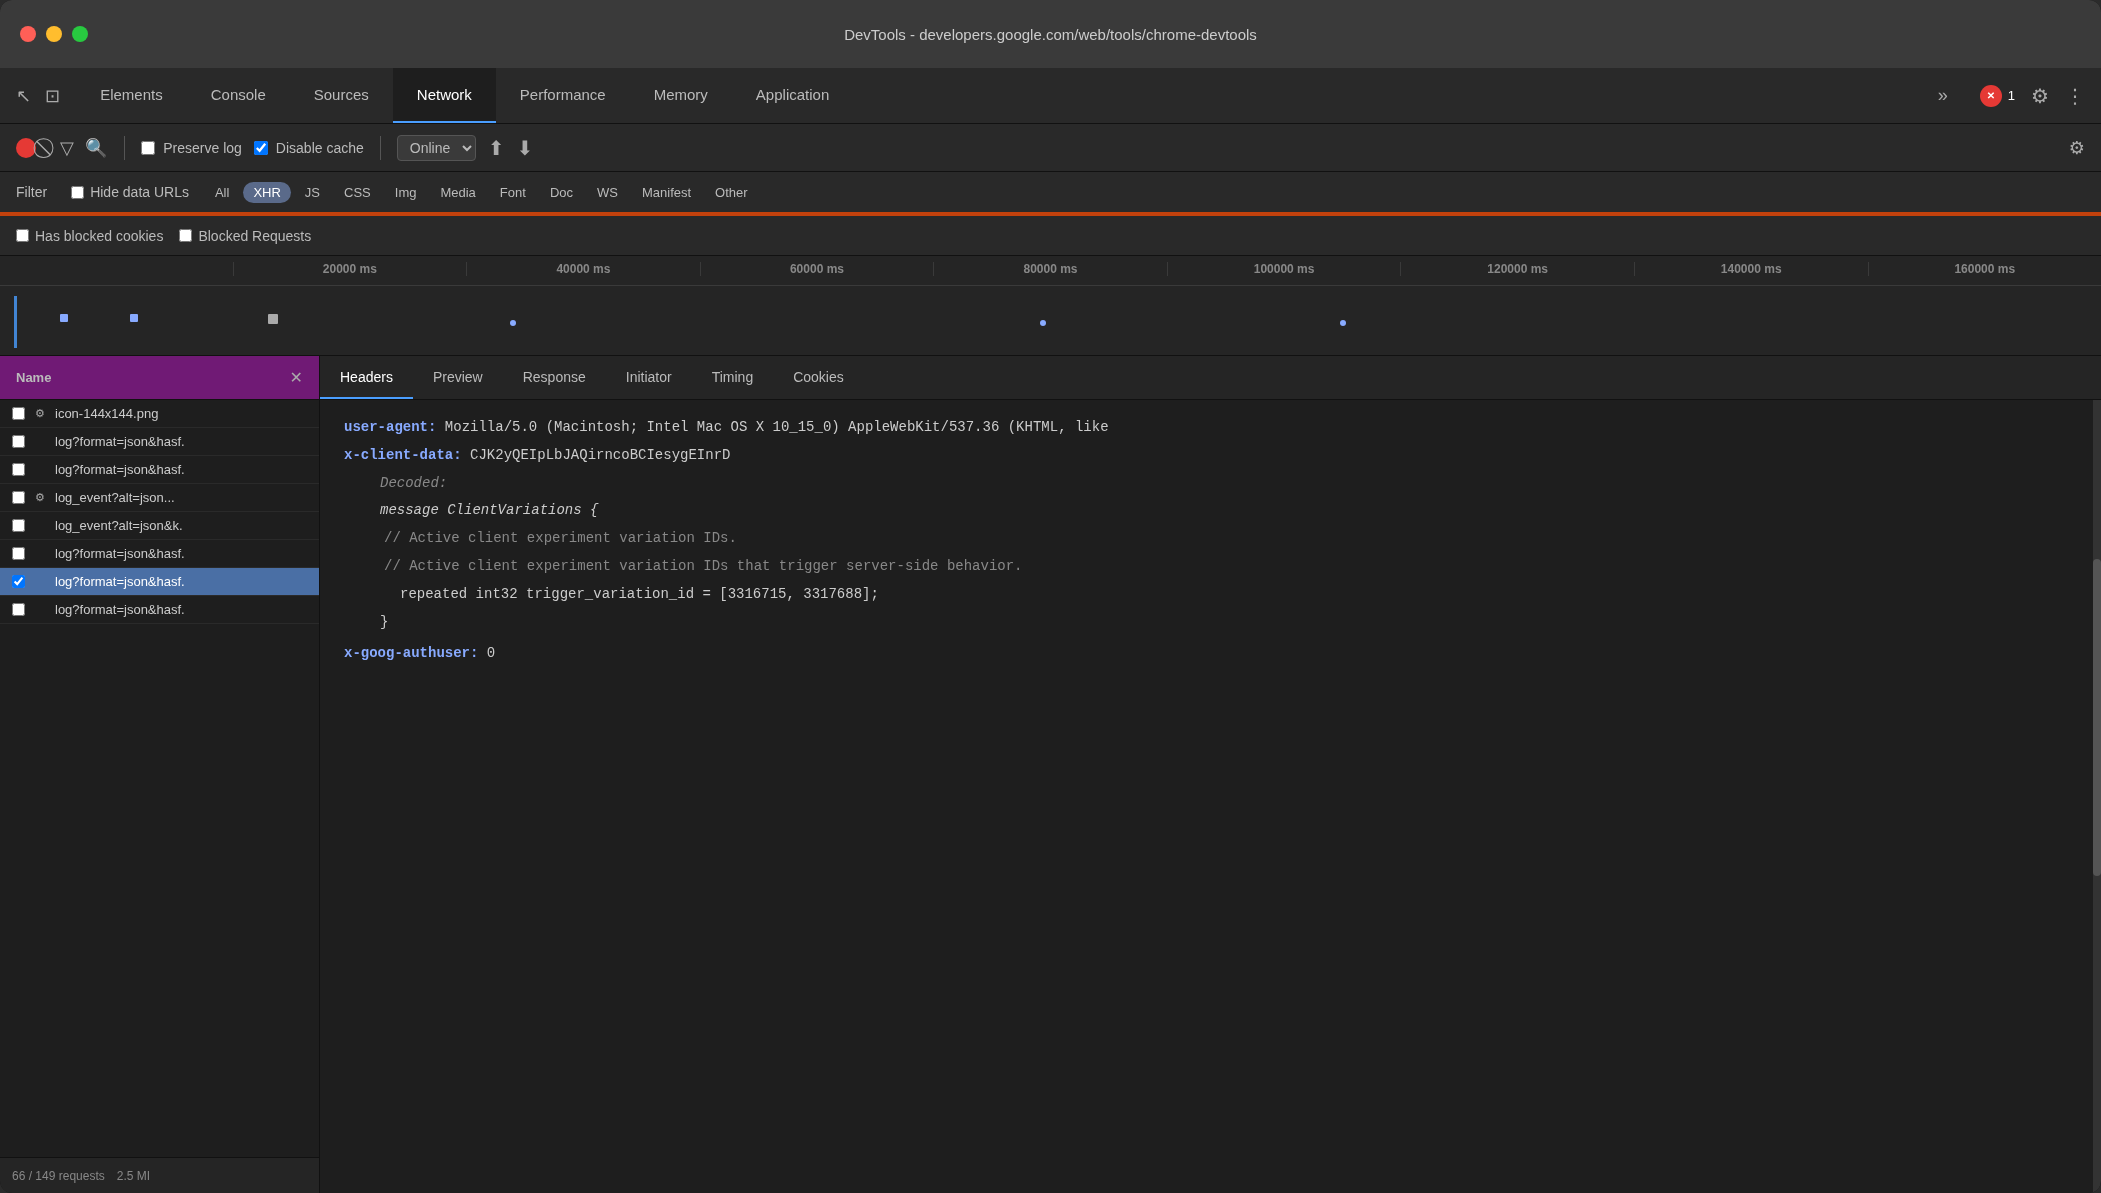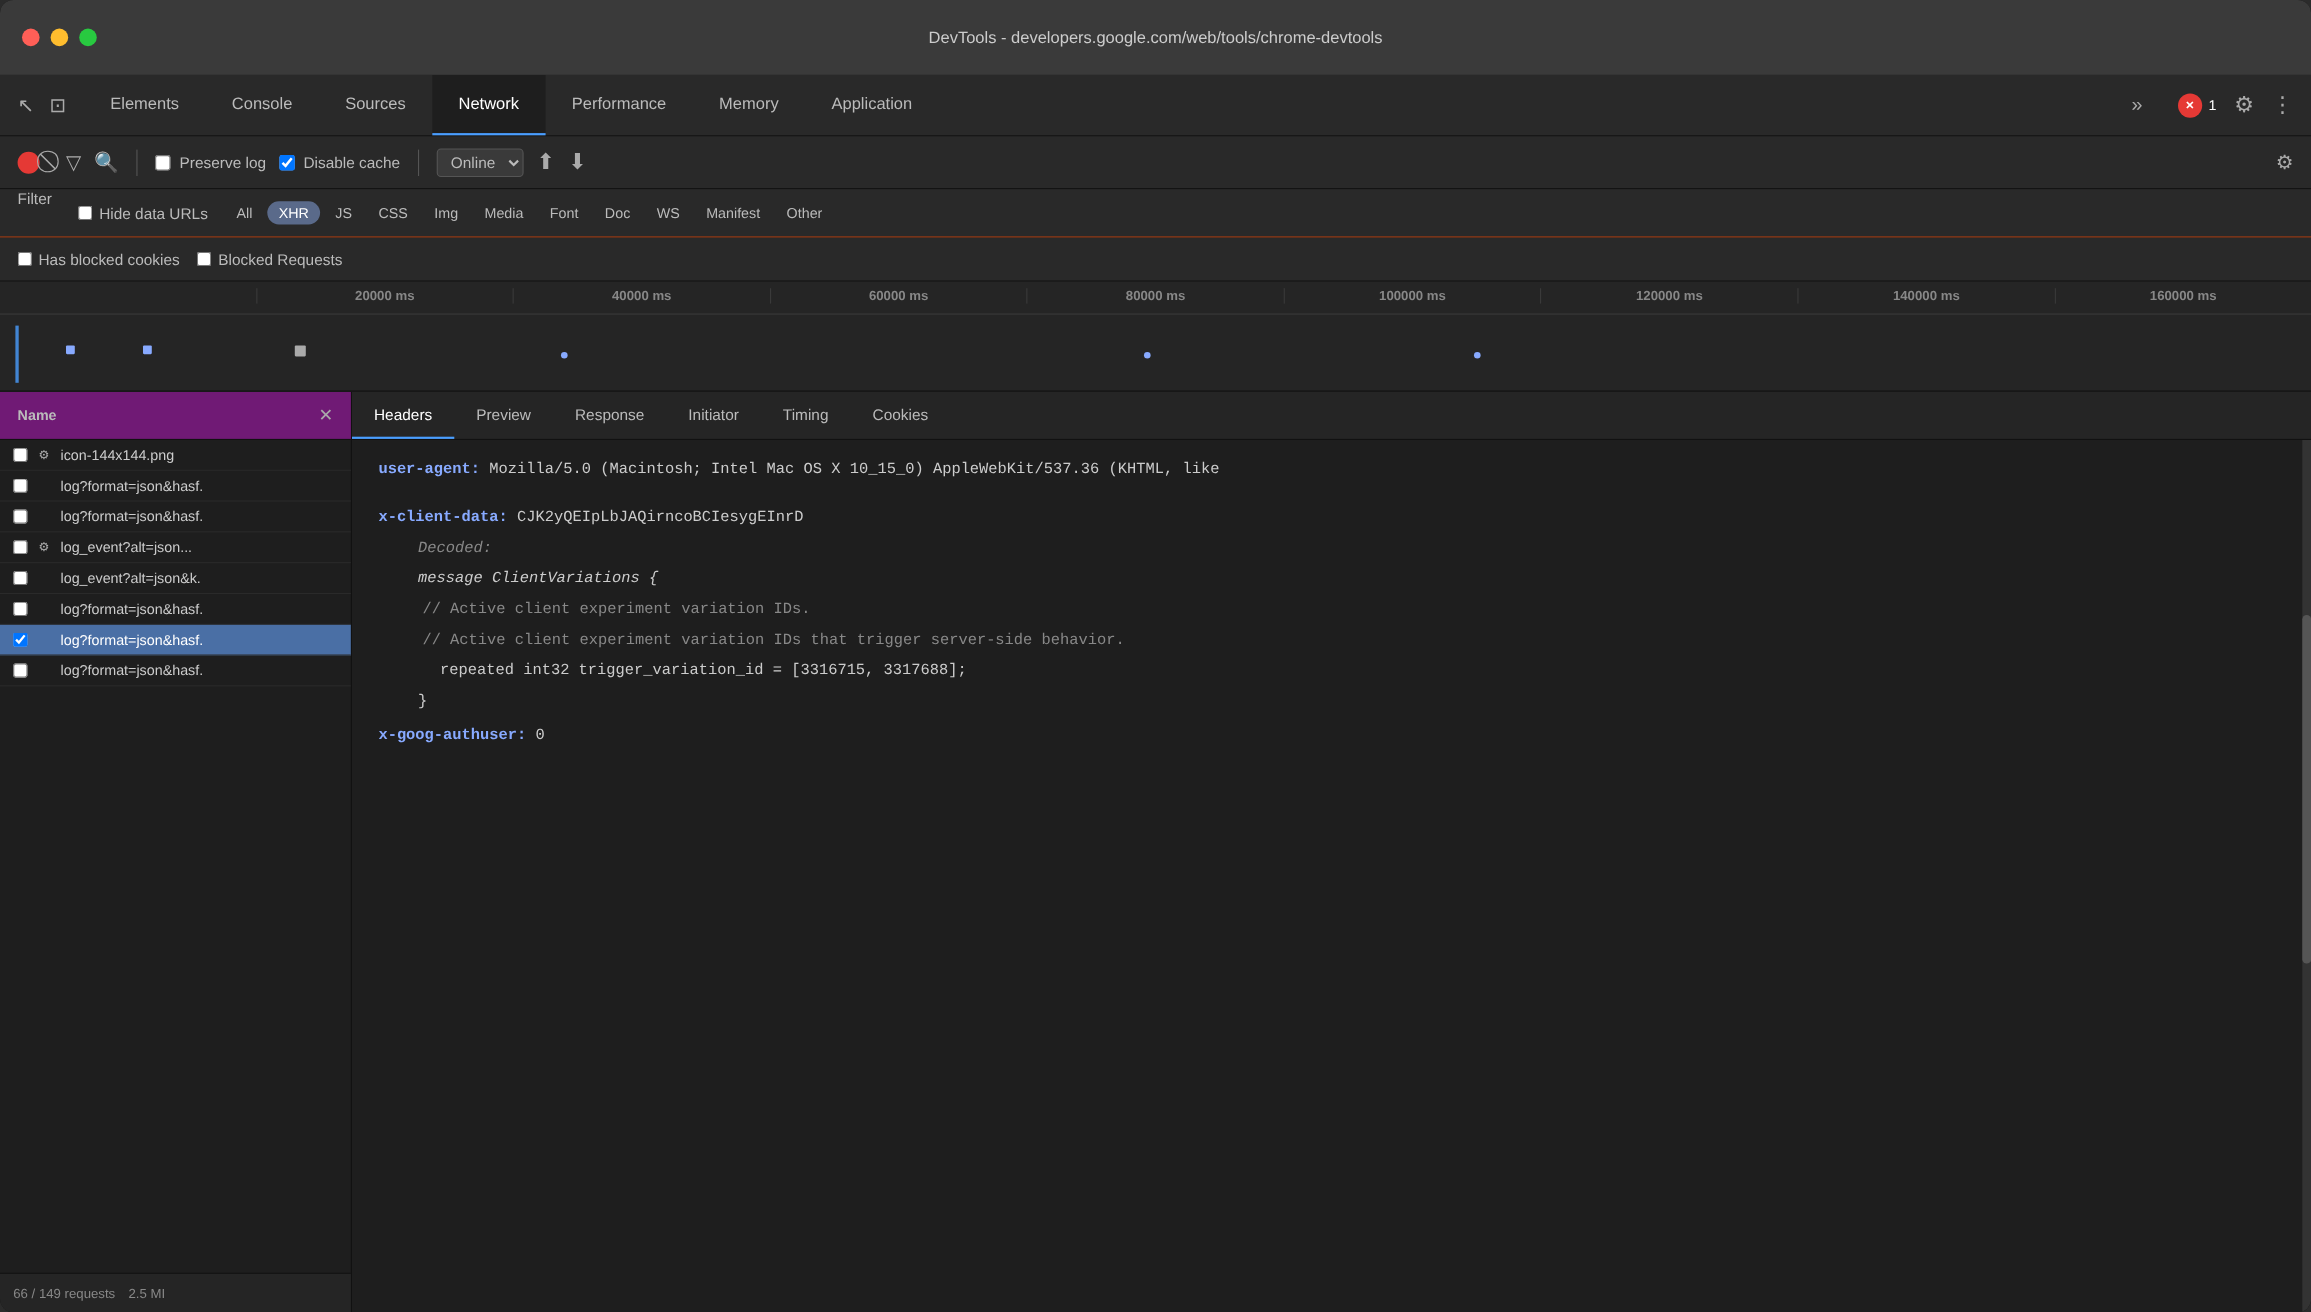--- a/index.html
+++ b/index.html
@@ -35,21 +35,21 @@
     .filter-btn { color: #aaa; font-size: 18px; cursor: pointer; background: none; border: none; }
     .search-btn { color: #aaa; font-size: 18px; cursor: pointer; background: none; border: none; }
     .separator { width: 1px; height: 24px; background: #555; margin: 0 4px; }
     .checkbox-label { display: flex; align-items: center; gap: 8px; color: #bbb; font-size: 14px; cursor: pointer; }
     .checkbox-label input[type=checkbox] { width: 14px; height: 14px; }
     .network-select { background: #3a3a3a; color: #bbb; border: 1px solid #555; border-radius: 4px; padding: 3px 8px; font-size: 14px; cursor: pointer; }
     .upload-btn, .download-btn { color: #aaa; font-size: 20px; cursor: pointer; background: none; border: none; }
     .toolbar-gear { color: #aaa; font-size: 18px; cursor: pointer; margin-left: auto; background: none; border: none; }
 
     
-    .filter-row { background: #292929; height: 44px; display: flex; padding: 0 16px; gap: 8px; flex-shrink: 0; border-bottom: 1px solid #c2410c; }
+    .filter-row { background: #292929; height: 44px; display: flex; align-items: center; padding: 0 16px; gap: 8px; flex-shrink: 0; border-bottom: 4px solid #c2410c; }
     .filter-label { color: #bbb; font-size: 14px; margin-right: 16px; }
     .filter-checkbox { display: flex; align-items: center; gap: 6px; color: #bbb; font-size: 14px; cursor: pointer; }
     .filter-checkbox input { width: 13px; height: 13px; }
     .filter-buttons { display: flex; align-items: center; gap: 4px; margin-left: 8px; }
     .filter-btn-text { padding: 3px 10px; border-radius: 4px; font-size: 13px; cursor: pointer; background: none; border: none; color: #bbb; }
     .filter-btn-text.active { background: #5a6a8a; color: #fff; border-radius: 12px; }
 
     
     .blocked-row { background: #292929; height: 40px; display: flex; align-items: center; padding: 0 16px; gap: 16px; flex-shrink: 0; border-bottom: 1px solid #111; }
     .blocked-checkbox { display: flex; align-items: center; gap: 6px; color: #bbb; font-size: 14px; cursor: pointer; }
@@ -290,21 +290,21 @@
     <div class="detail-panel">
       <div class="detail-tabs">
         <div class="detail-tab active">Headers</div>
         <div class="detail-tab">Preview</div>
         <div class="detail-tab">Response</div>
         <div class="detail-tab">Initiator</div>
         <div class="detail-tab">Timing</div>
         <div class="detail-tab">Cookies</div>
       </div>
       <div class="detail-content" style="position:relative;">
-        <div style="margin-bottom:20px;">
+        <div style="margin-bottom:4px;">
           <span class="header-key">user-agent:</span>
           <span class="header-val"> Mozilla/5.0 (Macintosh; Intel Mac OS X 10_15_0) AppleWebKit/537.36 (KHTML, like</span>
         </div>
         <div style="margin-bottom:4px;">
           <span class="header-key">x-client-data:</span>
           <span class="header-val"> CJK2yQEIpLbJAQirncoBCIesygEInrD</span>
         </div>
         <div style="margin-bottom:4px;margin-left:20px;">
           <span class="decoded-label">Decoded:</span>
         </div>

